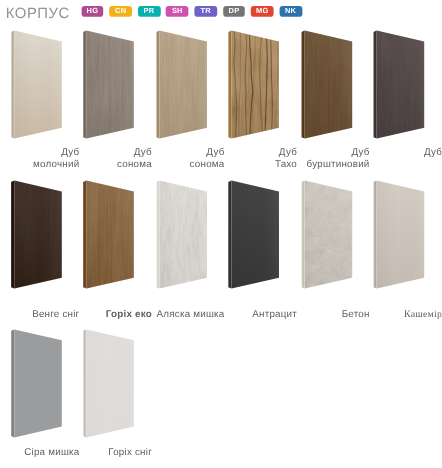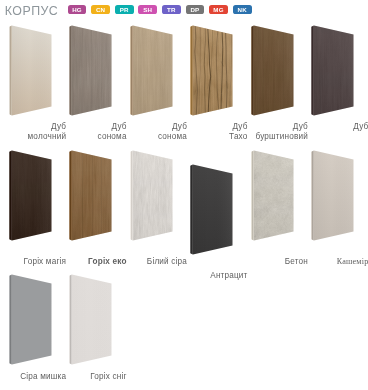--- a/index.html
+++ b/index.html
@@ -386,21 +386,21 @@
                   <rect x="10.90" y="2.50" width="41.60" height="92.00" filter="url(#tex6_0)" opacity="0.041"></rect>
                 </g>
                 <g style="mix-blend-mode:soft-light">
                   <rect x="10.90" y="2.50" width="41.60" height="92.00" filter="url(#tex6_1)" opacity="0.038"></rect>
                 </g>
               </g>
               <path d="M11.9,3.5 L51.5,12.5 L51.5,84.5 L11.9,93.5 Z" fill="url(#lx6)"></path>
             </g>
           </svg></div>
         <div class="label" style="top: 109.9px;">
-          <div>Горіх магія</div>
+          <div>Венге сніг</div>
         </div>
       </div>
       <div class="cell" style="left: 60.45px; top: 125.4px;">
         <div class="panelwrap"><svg width="60.4" height="96" viewBox="0 0 60.4 96">
             <defs>
               <linearGradient id="g7" x1="0" y1="0" x2="0" y2="1">
                 <stop offset="0" stop-color="#936b3f"></stop>
                 <stop offset="1" stop-color="#7f562a"></stop>
               </linearGradient>
               <clipPath id="c7">
@@ -483,24 +483,24 @@
                   <rect x="10.90" y="2.50" width="41.60" height="92.00" filter="url(#tex8_0)" opacity="0.110"></rect>
                 </g>
                 <g style="mix-blend-mode:soft-light">
                   <rect x="10.90" y="2.50" width="41.60" height="92.00" filter="url(#tex8_1)" opacity="0.100"></rect>
                 </g>
               </g>
               <path d="M11.9,3.5 L51.5,12.5 L51.5,84.5 L11.9,93.5 Z" fill="url(#lx8)"></path>
             </g>
           </svg></div>
         <div class="label" style="top: 109.9px;">
-          <div>Білий сіра</div>
-        </div>
-      </div>
-      <div class="cell" style="left: 181.35px; top: 139px;">
+          <div>Аляска мишка</div>
+        </div>
+      </div>
+      <div class="cell" style="left: 181.35px; top: 125px;">
         <div class="panelwrap"><svg width="60.4" height="96" viewBox="0 0 60.4 96">
             <defs>
               <linearGradient id="g9" x1="0" y1="0" x2="0" y2="1">
                 <stop offset="0" stop-color="#454444"></stop>
                 <stop offset="1" stop-color="#373636"></stop>
               </linearGradient>
               <clipPath id="c9">
                 <path d="M11.9,3.5 L51.5,12.5 L51.5,84.5 L11.9,93.5 Z"></path>
               </clipPath>
               <linearGradient id="eg9" x1="0" y1="0" x2="1" y2="0">

